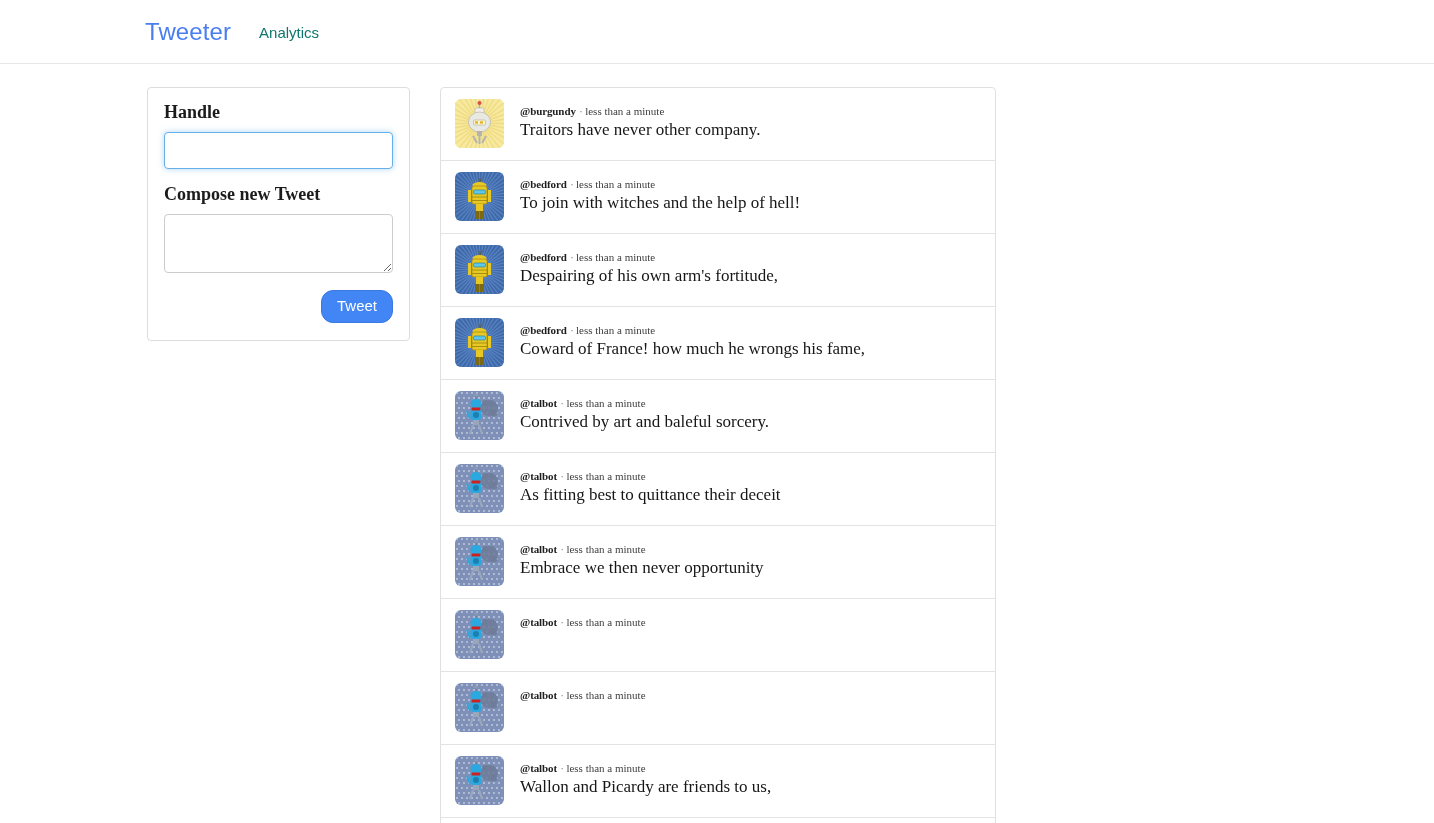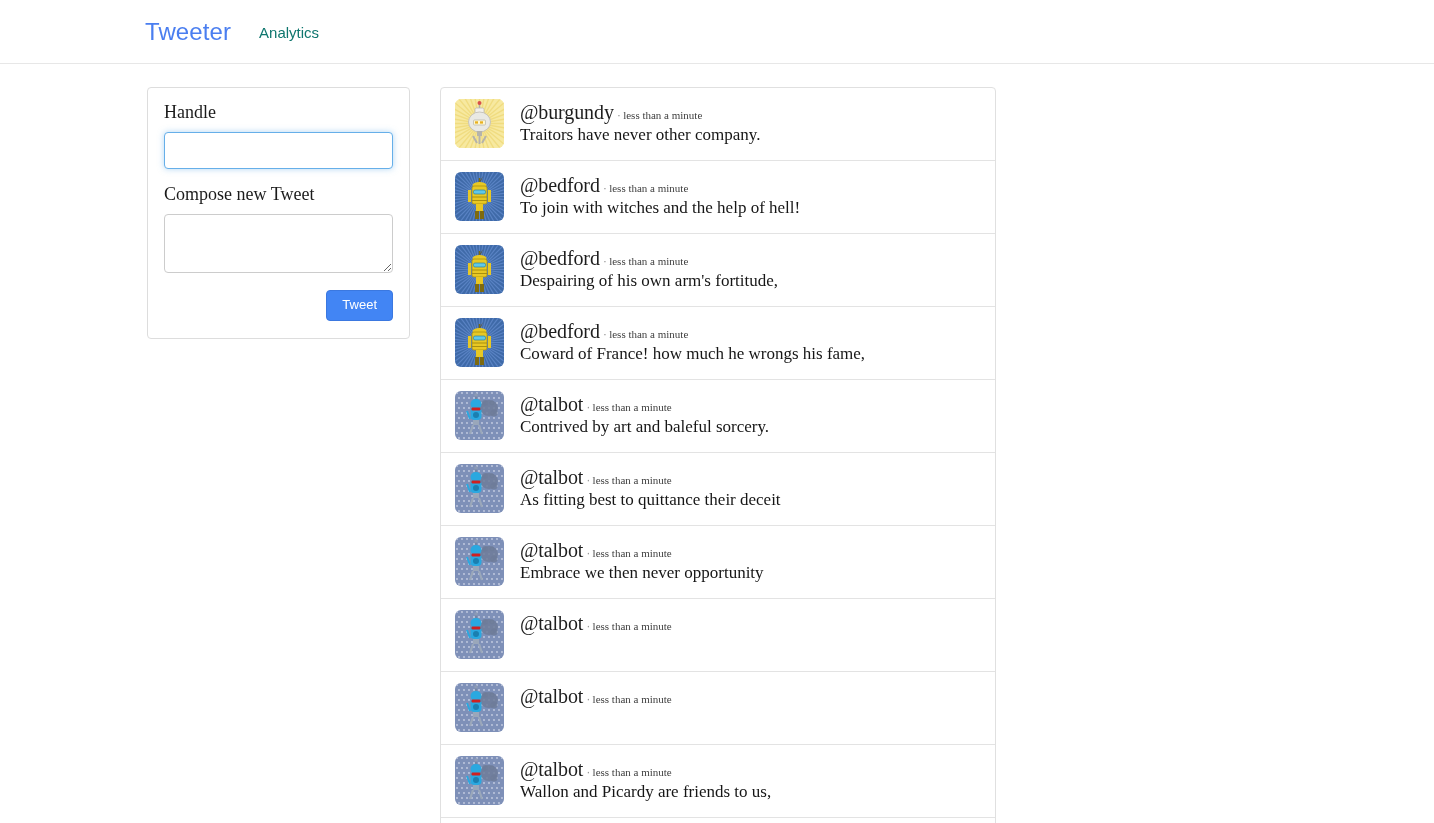--- a/index.html
+++ b/index.html
@@ -48,21 +48,21 @@
   .compose-panel {
     width: 263px;
     border: 1px solid #dddddd;
     border-radius: 4px;
     padding: 15px 16px 17px 16px;
     background: #fff;
     flex: 0 0 auto;
   }
   .field-label {
     font-family: "Liberation Serif", serif;
-    font-weight: normal;
+    font-weight: bold;
     font-size: 18px;
     color: #1b1b1b;
     margin: 0 0 9px 0;
     line-height: 1.1;
   }
   .field-label.second { margin-top: 16px; }
 
   .handle-input {
     display: block;
     width: 100%;
@@ -94,23 +94,23 @@
   }
 
   .btn-row {
     display: flex;
     justify-content: flex-end;
     margin-top: 17px;
   }
   .tweet-button {
     background: #4285f4;
     border: 1px solid #3b78e0;
-    border-radius: 4px;
+    border-radius: 12px;
     color: #ffffff;
-    font-size: 13px;
+    font-size: 15px;
     font-family: "Liberation Sans", sans-serif;
     padding: 7px 15px 8px 15px;
     cursor: pointer;
     line-height: 1.1;
   }
 
   
   .tweet-list {
     margin-left: 30px;
     width: 556px;
@@ -143,22 +143,22 @@
   .tweet-body {
     padding-top: 1px;
     min-width: 0;
   }
   .tweet-meta {
     line-height: 1.2;
     white-space: nowrap;
   }
   .tweet-handle {
     font-family: "Liberation Serif", serif;
-    font-weight: normal;
-    font-size: 20px;
+    font-weight: bold;
+    font-size: 11px;
     color: #1e1e1e;
     letter-spacing: -.1px;
   }
   .tweet-sep {
     color: #999;
     font-size: 13px;
     padding: 0 2px 0 3px;
   }
   .tweet-time {
     font-family: Liberation Serif, serif;

